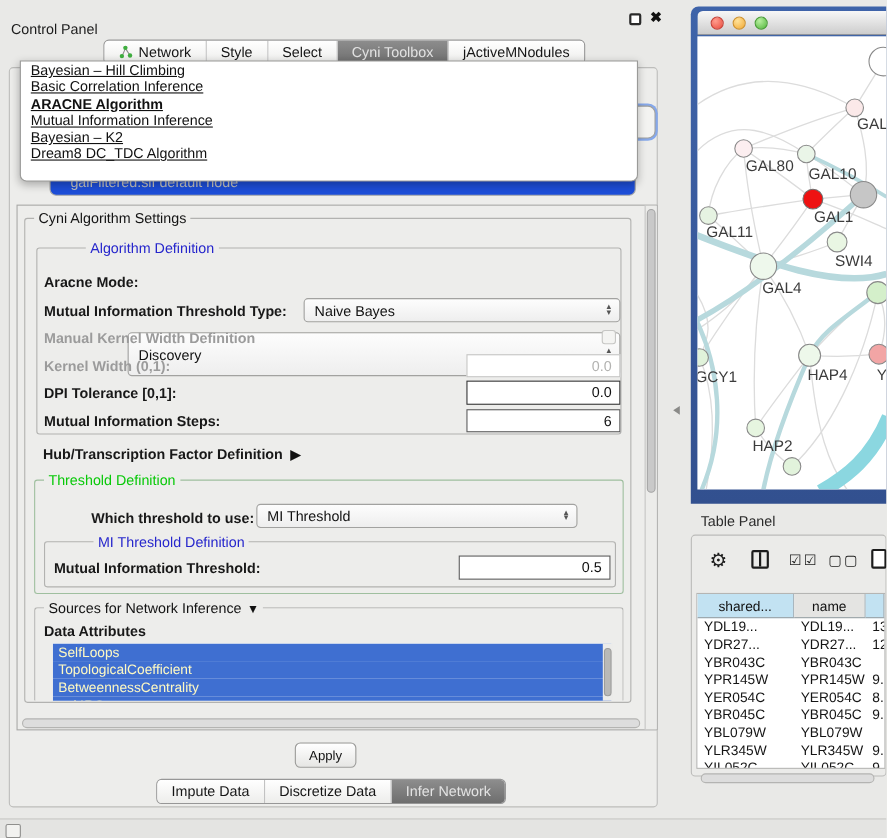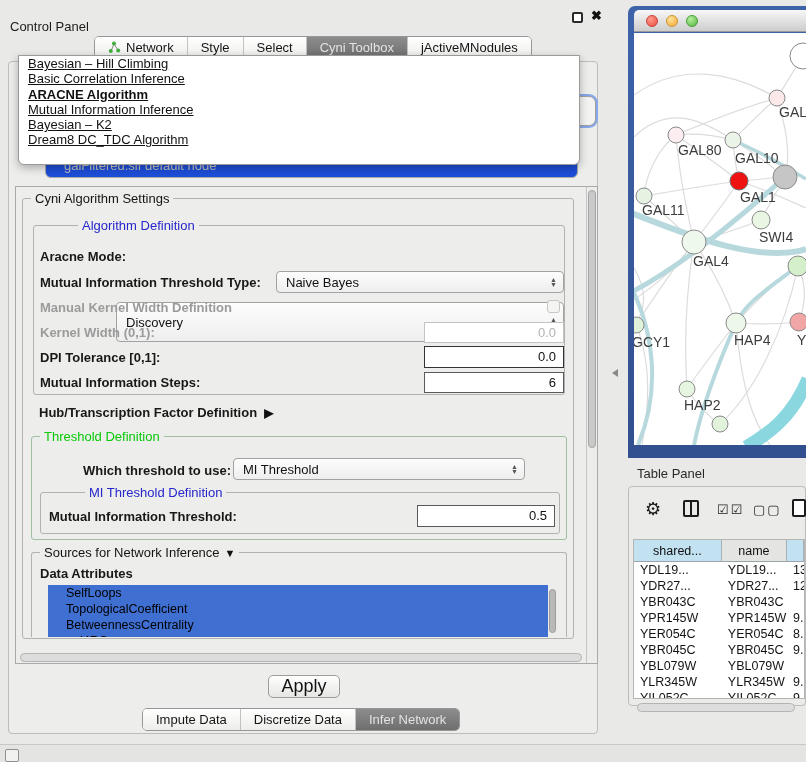--- a/index.html
+++ b/index.html
@@ -48,25 +48,25 @@
 
   .checkbox { position:absolute; width:13px; height:13px; border:1px solid #c6c6c4; border-radius:3px; background:#f4f4f2; }
 
   .section-toggle { position:absolute; font-size:13px; font-weight:bold; color:#181818; }
   .tri-right { display:inline-block; margin-left:7px; font-size:12px; color:#111; }
   .tri-right::before { content:"▶"; }
   .tri-down { display:inline-block; margin-left:5px; font-size:11px; color:#111; }
   .tri-down::before { content:"▼"; }
 
   .attr-list { position:absolute; left:16px; top:37px; width:508px; height:66px; background:#fff; overflow:hidden; }
-  .attr-item { height:16px; line-height:16px; font-size:12.5px; color:#000000; background:#3f6fd1; padding-left:18px; }
+  .attr-item { height:16px; line-height:16px; font-size:12.5px; color:#fef9c3; background:#3f6fd1; padding-left:5px; }
   .list-vsb { position:absolute; right:9px; top:38px; width:9px; height:64px; background:#ececea; }
   .list-vsb-thumb { position:absolute; left:1px; top:4px; width:7px; height:44px; background:#b9b9b7; border:1px solid #9d9d9b; border-radius:4px; }
 
-  .apply-btn { position:absolute; left:259px; top:613px; width:72px; height:23px; background:linear-gradient(#ffffff,#e6e6e4); border:1px solid #9c9c9a; border-radius:5px; font-size:18px; color:#111; display:flex; align-items:center; justify-content:center; }
+  .apply-btn { position:absolute; left:259px; top:613px; width:56px; height:23px; background:linear-gradient(#ffffff,#e6e6e4); border:1px solid #9c9c9a; border-radius:5px; font-size:12px; color:#111; display:flex; align-items:center; justify-content:center; }
 
   
   .dd-popup { position:absolute; left:18px; top:55px; width:562px; height:110px; background:#fff; border:1px solid #9a9a98; border-radius:0 0 6px 6px; box-shadow:0 3px 8px rgba(0,0,0,.28); z-index:60; overflow:hidden; }
   .dd-placeholder { height:18px; line-height:18px; text-align:center; font-size:13px; color:#b4b4b2; }
   .dd-item { height:15.3px; line-height:15.3px; padding-left:9px; font-size:13px; color:#111; white-space:nowrap;text-decoration:underline; }
   .dd-item.bold { font-weight:bold; }
 
   .hidden-combo-focus { position:absolute; left:24px; top:96px; width:572px; height:30px; border:1px solid #a0a09e; border-radius:7px; background:#f3f3f1; box-shadow:0 0 0 2px #86a8ea; z-index:55; }
   .hidden-combo2 { position:absolute; left:45px; top:152px; width:533px; height:26px; border:1px solid #aaaaa8; border-radius:6px; background:#1d4ed8; z-index:55; font-size:13px; color:#c2c2c0; line-height:26px; padding-left:18px; }
 

